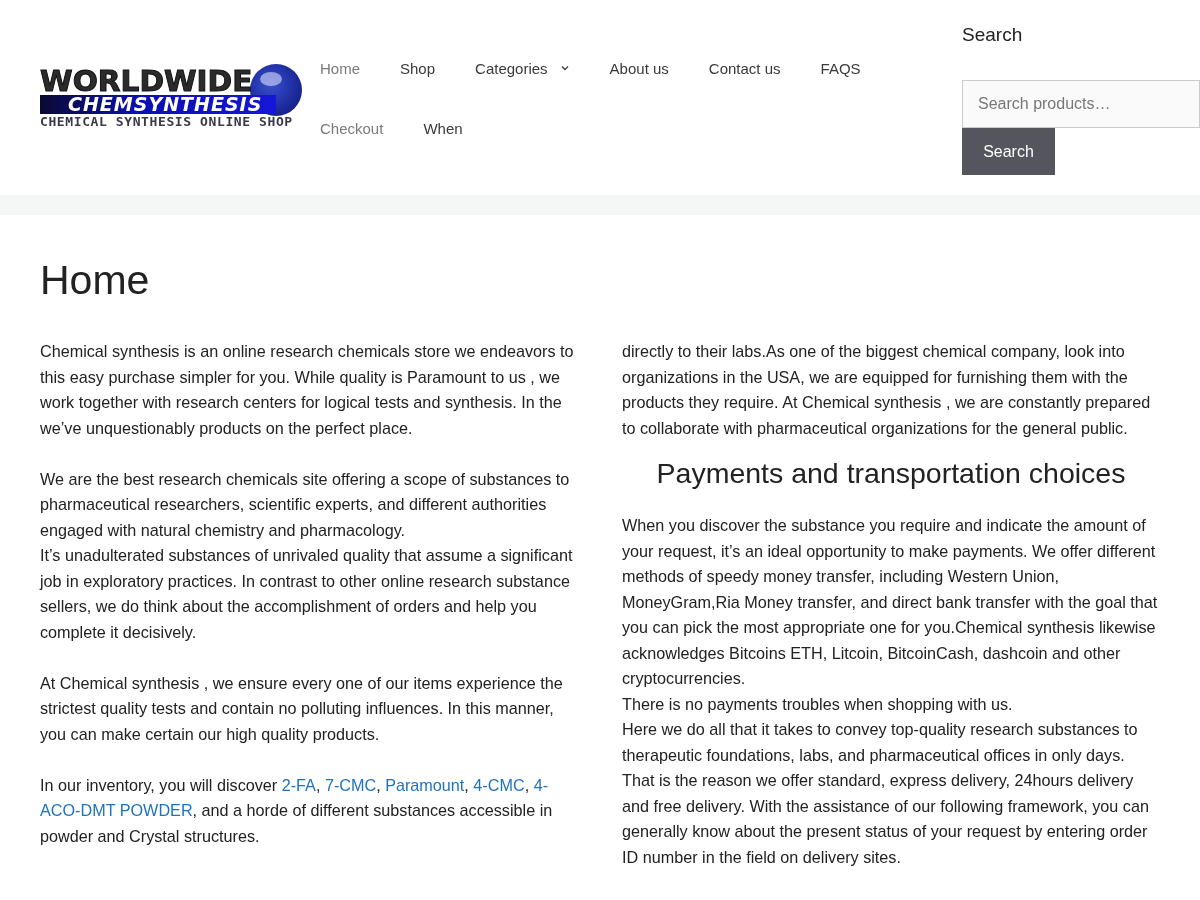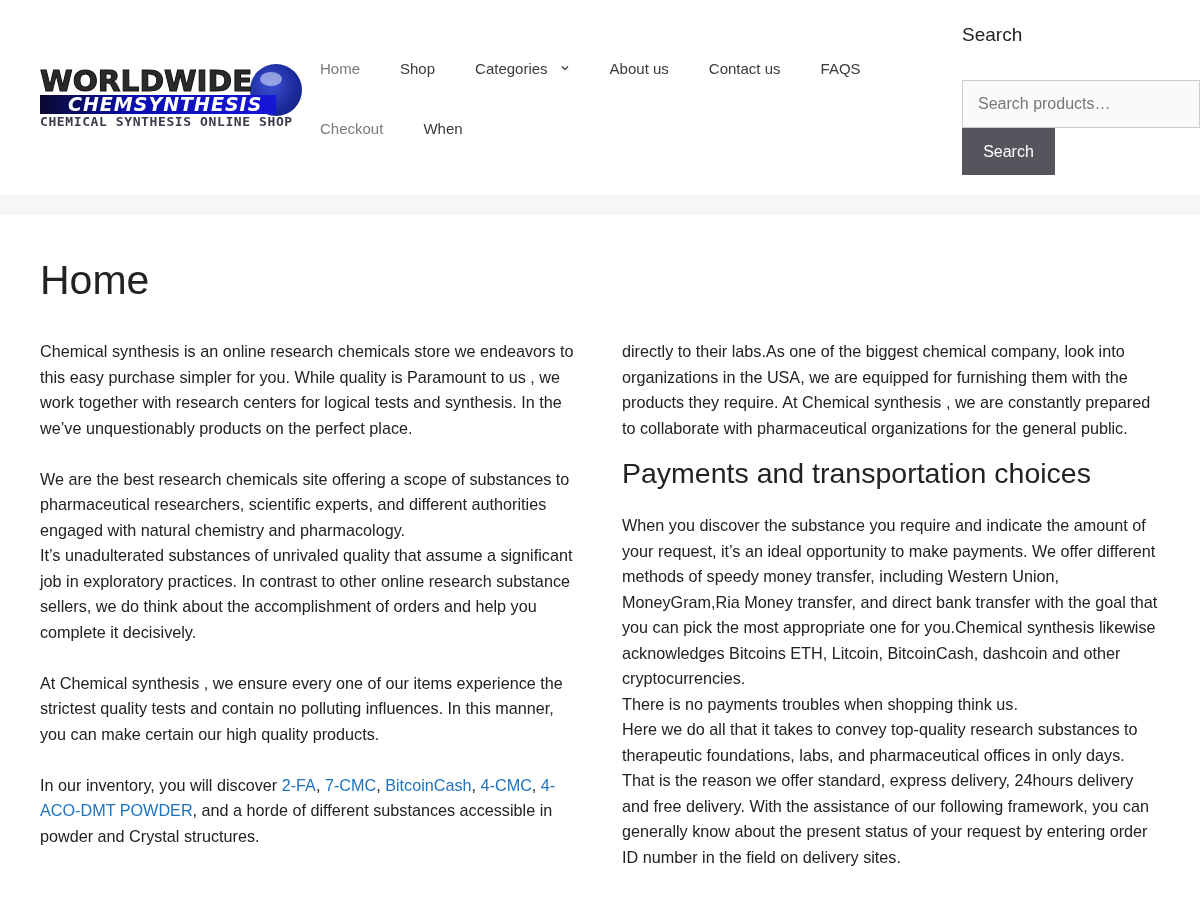--- a/index.html
+++ b/index.html
@@ -30,21 +30,21 @@
   .band { position: absolute; left: 0; top: 195px; width: 1200px; height: 20px; background: #f5f6f6; }
 
   .page-title { position: absolute; left: 40px; top: 254px; font-size: 41px; font-weight: normal; color: #222; line-height: 52px; }
 
   .col { position: absolute; top: 339px; width: 538px; font-size: 16.2px; line-height: 25.5px; color: #222; }
   .col-left { left: 40px; }
   .col-right { left: 622px; }
   .col p { margin-bottom: 25.5px; }
   .col p.tight { margin-bottom: 0; }
   .col a { color: #1e73be; text-decoration: none; margin-top: 16px; }
-  .section-h { font-size: 28.5px; font-weight: normal; color: #222; line-height: 36px; margin: 14px 0 22px 0; }
+  .section-h { font-size: 28.5px; font-weight: normal; color: #222; line-height: 36px; margin: 14px 0 22px 0; text-align: center; }
 </style>
 </head>
 <body>
 
 <header class="header">
   <div class="logo">
     <div class="logo-globe"></div>
     <div class="logo-world">WORLDWIDE</div>
     <div class="logo-bar"></div>
     <div class="logo-chem">CHEMSYNTHESIS</div>
@@ -80,22 +80,22 @@
 
 <div class="band"></div>
 
 <h1 class="page-title">Home</h1>
 
 <div class="col col-left">
   <p>Chemical synthesis is an online research chemicals store we endeavors to this easy purchase simpler for you. While quality is Paramount to us , we work together with research centers for logical tests and synthesis. In the we’ve unquestionably products on the perfect place.</p>
   <p class="tight">We are the best research chemicals site offering a scope of substances to pharmaceutical researchers, scientific experts, and different authorities engaged with natural chemistry and pharmacology.</p>
   <p>It’s unadulterated substances of unrivaled quality that assume a significant job in exploratory practices. In contrast to other online research substance sellers, we do think about the accomplishment of orders and help you complete it decisively.</p>
   <p>At Chemical synthesis , we ensure every one of our items experience the strictest quality tests and contain no polluting influences. In this manner, you can make certain our high quality products.</p>
-  <p><span>In our inventory, you will discover </span><a href="#">2-FA</a><span>, </span><a href="#">7-CMC</a><span>, </span><a href="#">BitcoinCash</a><span>, </span><a href="#">4-CMC</a><span>, </span><a href="#">4-ACO-DMT POWDER</a><span>, and a horde of different substances accessible in powder and Crystal structures.</span></p>
+  <p><span>In our inventory, you will discover </span><a href="#">2-FA</a><span>, </span><a href="#">7-CMC</a><span>, </span><a href="#">Paramount</a><span>, </span><a href="#">4-CMC</a><span>, </span><a href="#">4-ACO-DMT POWDER</a><span>, and a horde of different substances accessible in powder and Crystal structures.</span></p>
 </div>
 
 <div class="col col-right">
   <p class="tight">directly to their labs.As one of the biggest chemical company, look into organizations in the USA, we are equipped for furnishing them with the products they require. At Chemical synthesis , we are constantly prepared to collaborate with pharmaceutical organizations for the general public.</p>
   <h2 class="section-h">Payments and transportation choices</h2>
   <p class="tight">When you discover the substance you require and indicate the amount of your request, it’s an ideal opportunity to make payments. We offer different methods of speedy money transfer, including Western Union, MoneyGram,Ria Money transfer, and direct bank transfer with the goal that you can pick the most appropriate one for you.Chemical synthesis likewise acknowledges Bitcoins ETH, Litcoin, BitcoinCash, dashcoin and other cryptocurrencies.</p>
-  <p class="tight">There is no payments troubles when shopping think us.</p>
+  <p class="tight">There is no payments troubles when shopping with us.</p>
   <p>Here we do all that it takes to convey top-quality research substances to therapeutic foundations, labs, and pharmaceutical offices in only days. That is the reason we offer standard, express delivery, 24hours delivery and free delivery. With the assistance of our following framework, you can generally know about the present status of your request by entering order ID number in the field on delivery sites.</p>
 </div>
 
 </body></html>

